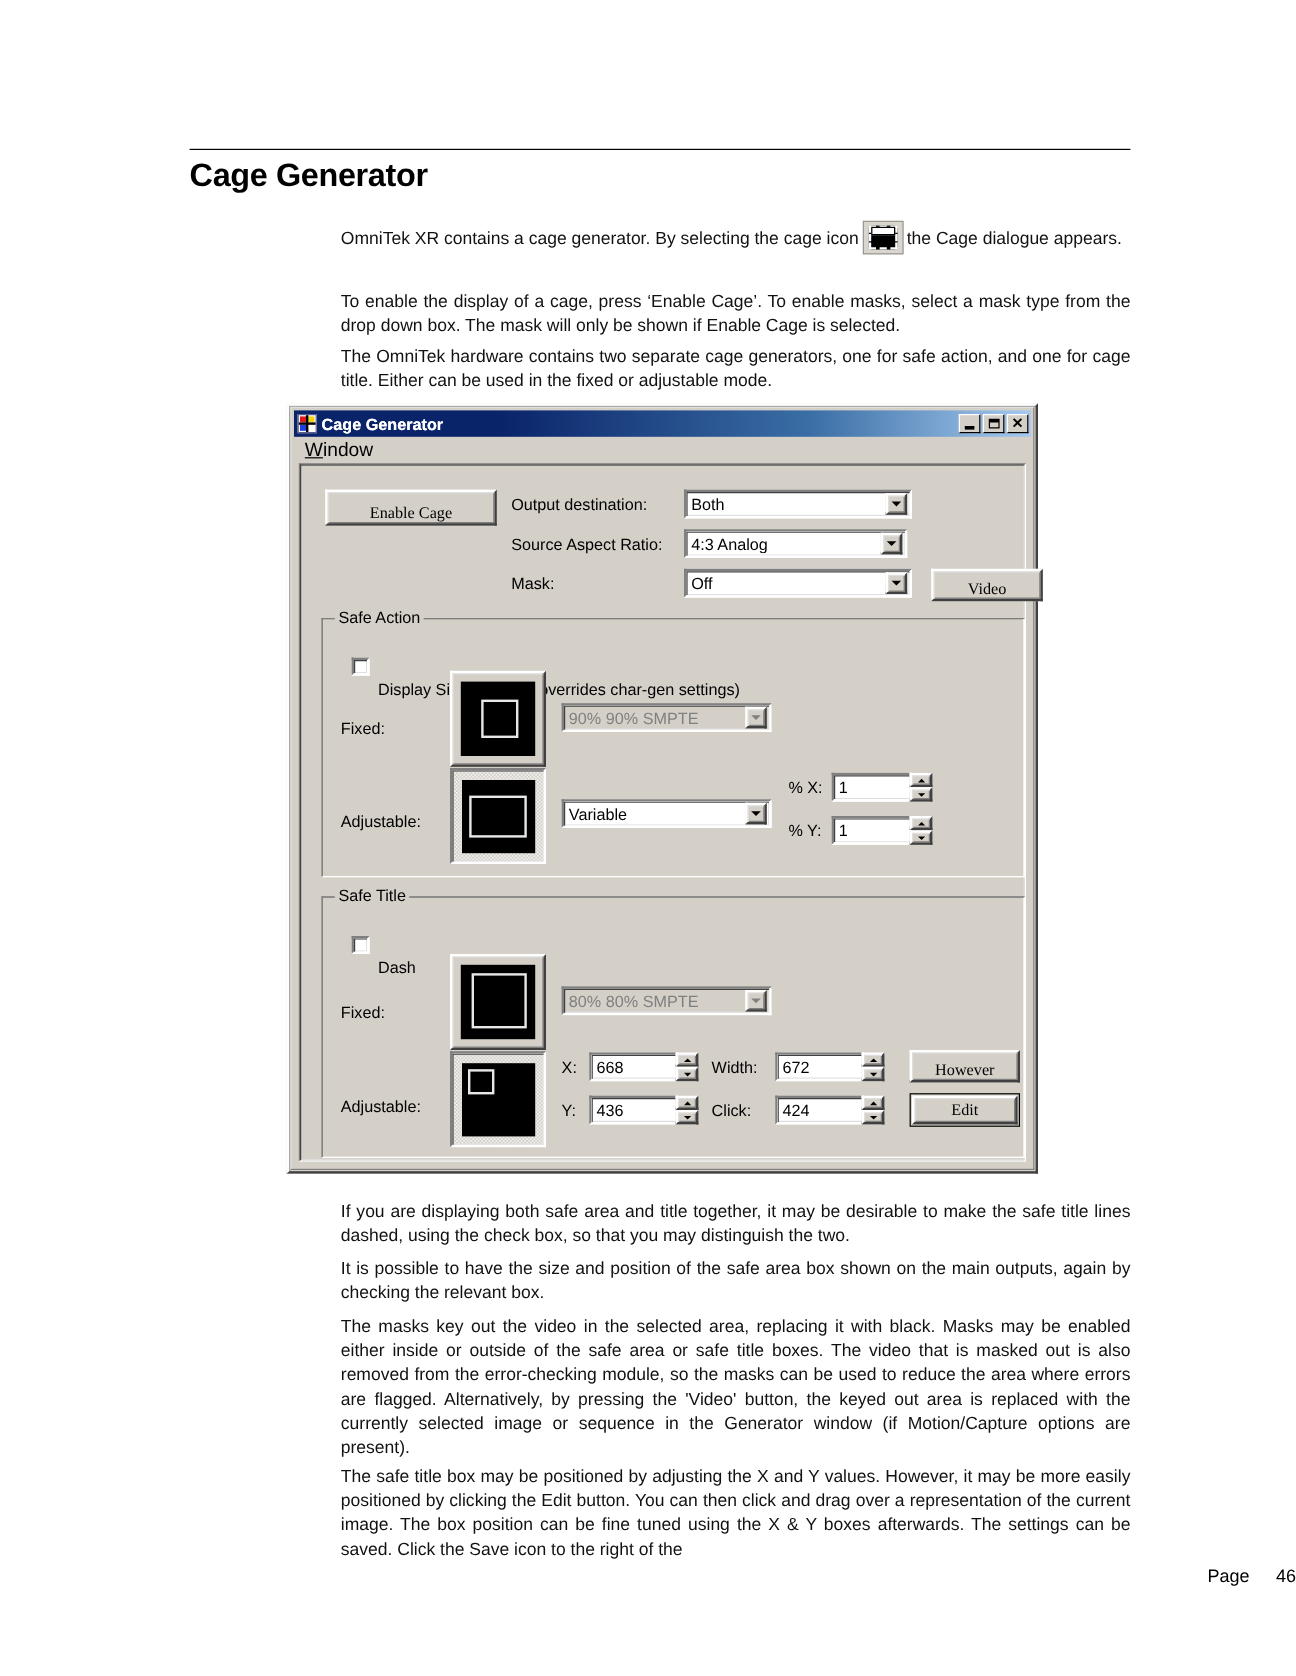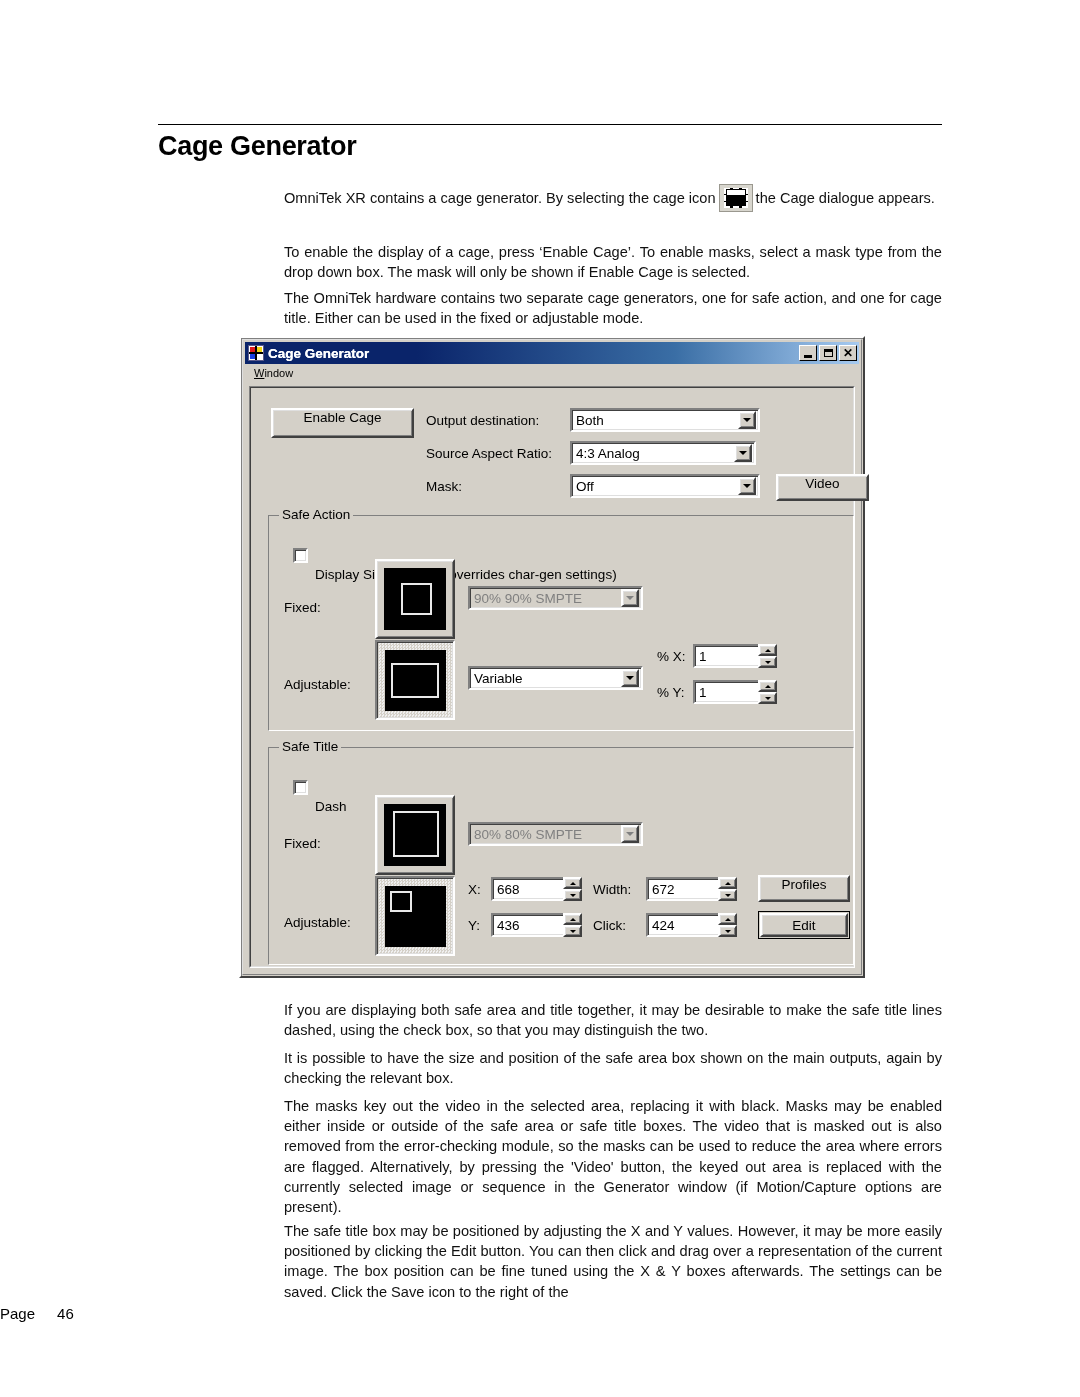--- a/index.html
+++ b/index.html
@@ -50,21 +50,21 @@
     background:#000;
     border:2px dashed #ffffff;
   }
   .cage-icon-inline .bar {
     position:absolute; left:6px; top:4px; right:6px; height:7px;
     background:#fff; border:1px solid #000;
   }
 
   .page-footer {
     position:absolute; left:0; top:1305px; width:1080px;
-    text-align:left; font-size:15px;
+    text-align:right; font-size:15px;
   }
   .page-footer .pg-label { margin-right:22px; }
 
   
   .dialog {
     position:absolute;
     left:239px; top:336px;
     width:626px; height:642px;
     background:#d4d0c8;
     border:2px solid;
@@ -108,43 +108,43 @@
     border:1px solid; border-color:#ffffff #000000 #000000 #ffffff;
     position:relative;
     display:flex; align-items:center; justify-content:center;
   }
   .tb-btn .min { width:8px; height:3px; background:#000; margin-top:6px; }
   .tb-btn .max { width:9px; height:8px; border:1.5px solid #000; border-top-width:3px; }
   .tb-btn .cls { font-size:12px; font-weight:bold; line-height:1; font-family:"Liberation Sans",sans-serif; }
 
   .menubar {
     position:absolute; left:3px; top:25px; right:3px; height:16px;
-    font-size:11px; padding-left:4px;
+    font-size:16px; padding-left:4px;
   }
   .menubar .mi { display:inline-block; padding:2px 4px; }
   .menubar .mi u { text-decoration:underline; }
 
   .client {
     position:absolute; left:6px; top:46px; right:6px; bottom:6px;
     background:#d4d0c8;
     border:1px solid; border-color:#808080 #ffffff #ffffff #808080;
   }
   .client-in {
     position:absolute; left:0; top:0; right:0; bottom:0;
     border:1px solid; border-color:#404040 #dfdfdf #dfdfdf #404040;
   }
 
   
   .btn {
     background:#d4d0c8;
     border:2px solid; border-color:#ffffff #404040 #404040 #ffffff;
     box-shadow:inset 1px 1px 0 #dfdfdf, inset -1px -1px 0 #808080;
     font-size:13.5px; text-align:center;
-    display:flex; align-items:flex-start; justify-content:center;
-    font-family:Liberation Sans, sans-serif;
+    display:flex; align-items:flex-end; justify-content:center;
+    font-family:Liberation Serif, serif;
     cursor:default;
     position:absolute;
   }
   .btn.default { border-color:#000 #000 #000 #000; border-width:1px; box-shadow:none; }
   .btn.default .inner {
     position:absolute; left:1px; top:1px; right:1px; bottom:1px;
     border:2px solid; border-color:#ffffff #404040 #404040 #ffffff;
     box-shadow:inset 1px 1px 0 #dfdfdf, inset -1px -1px 0 #808080;
     display:flex; align-items:center; justify-content:center;
   }
@@ -461,21 +461,21 @@
         <div class="spin" style="left:449px; top:165px;">
           <span class="sb">
                   <span class="tri-u-s"></span>
                 </span>
           <span class="sb">
                   <span class="tri-d-s"></span>
                 </span>
         </div>
 
         <div class="btn" style="left:489px; top:127px; width:92px; height:27px;">
-          <span>Profiles</span>
+          <span>However</span>
         </div>
 
         <div class="btn default" style="left:489px; top:163px; width:92px; height:28px;">
           <span class="inner">
                   <span>Edit</span>
                 </span>
         </div>
       </div>
 
      </div>

